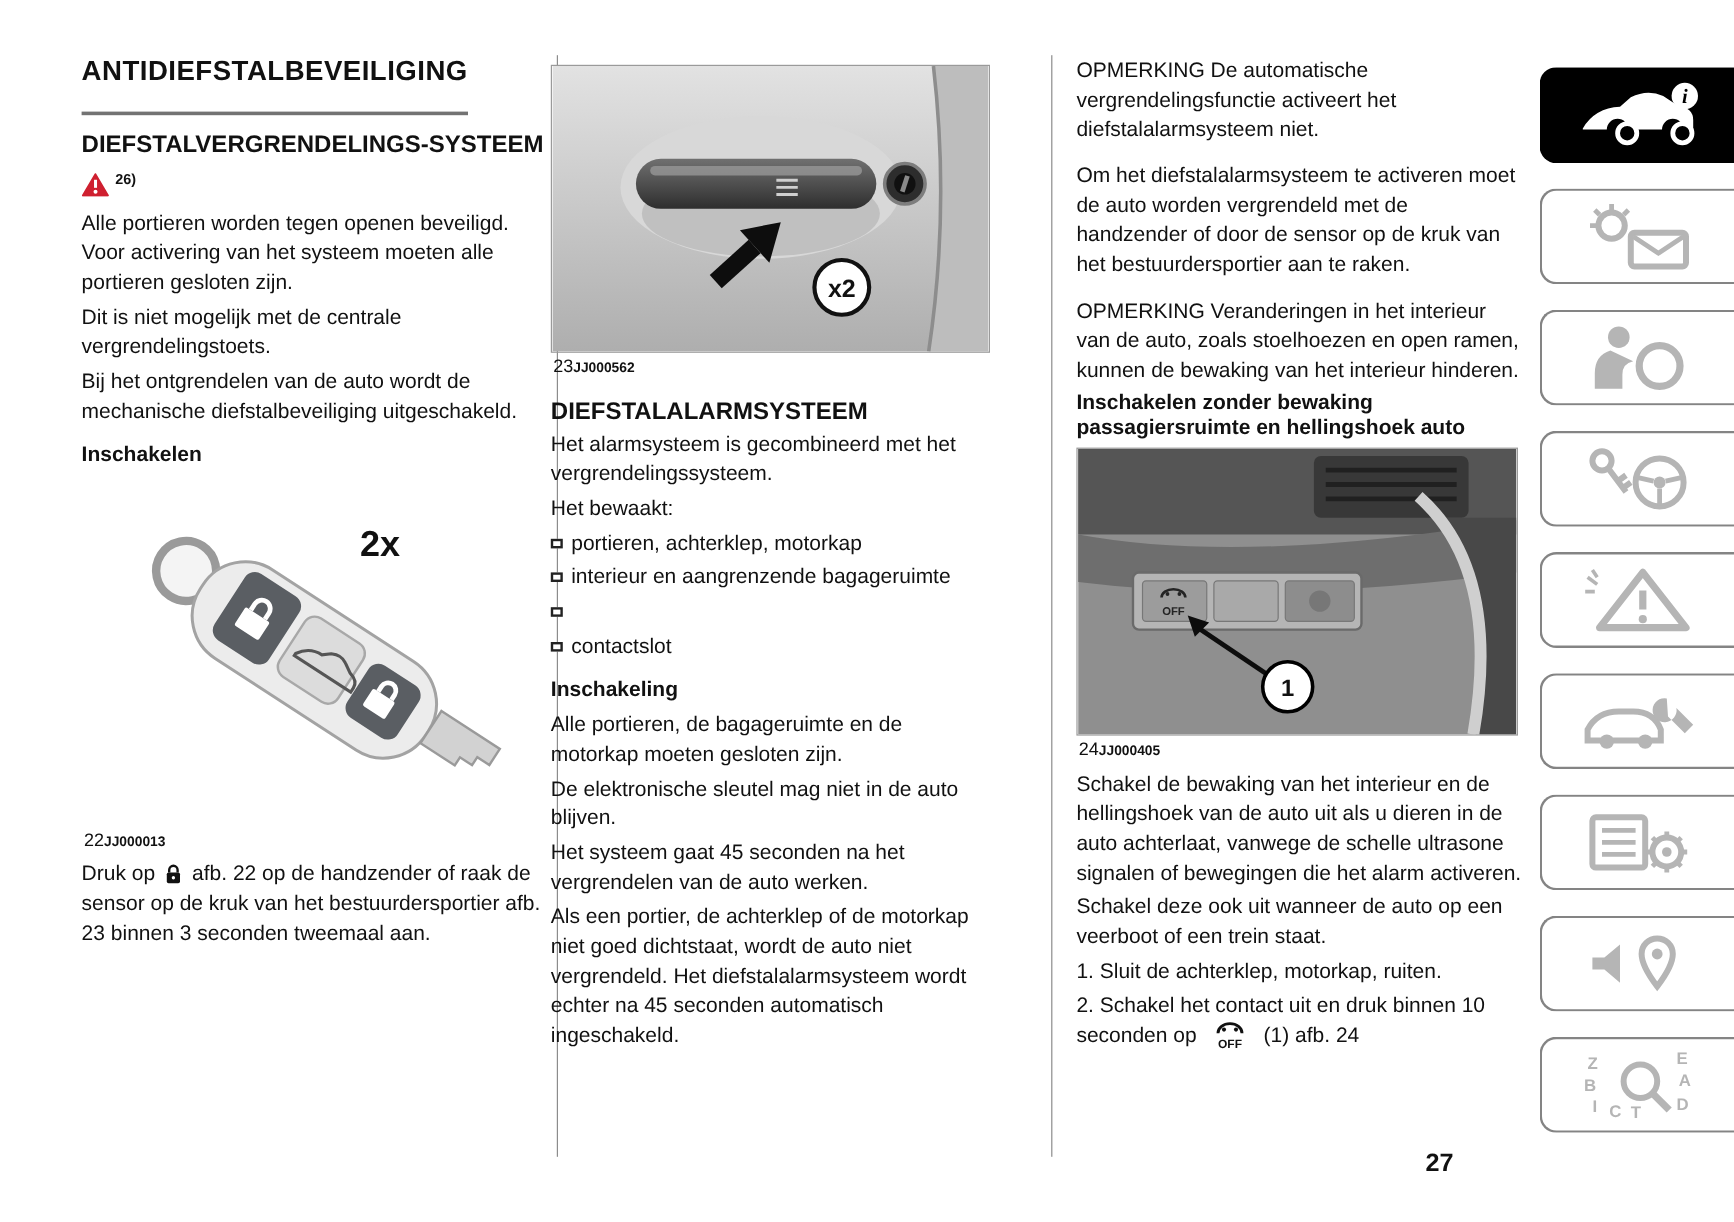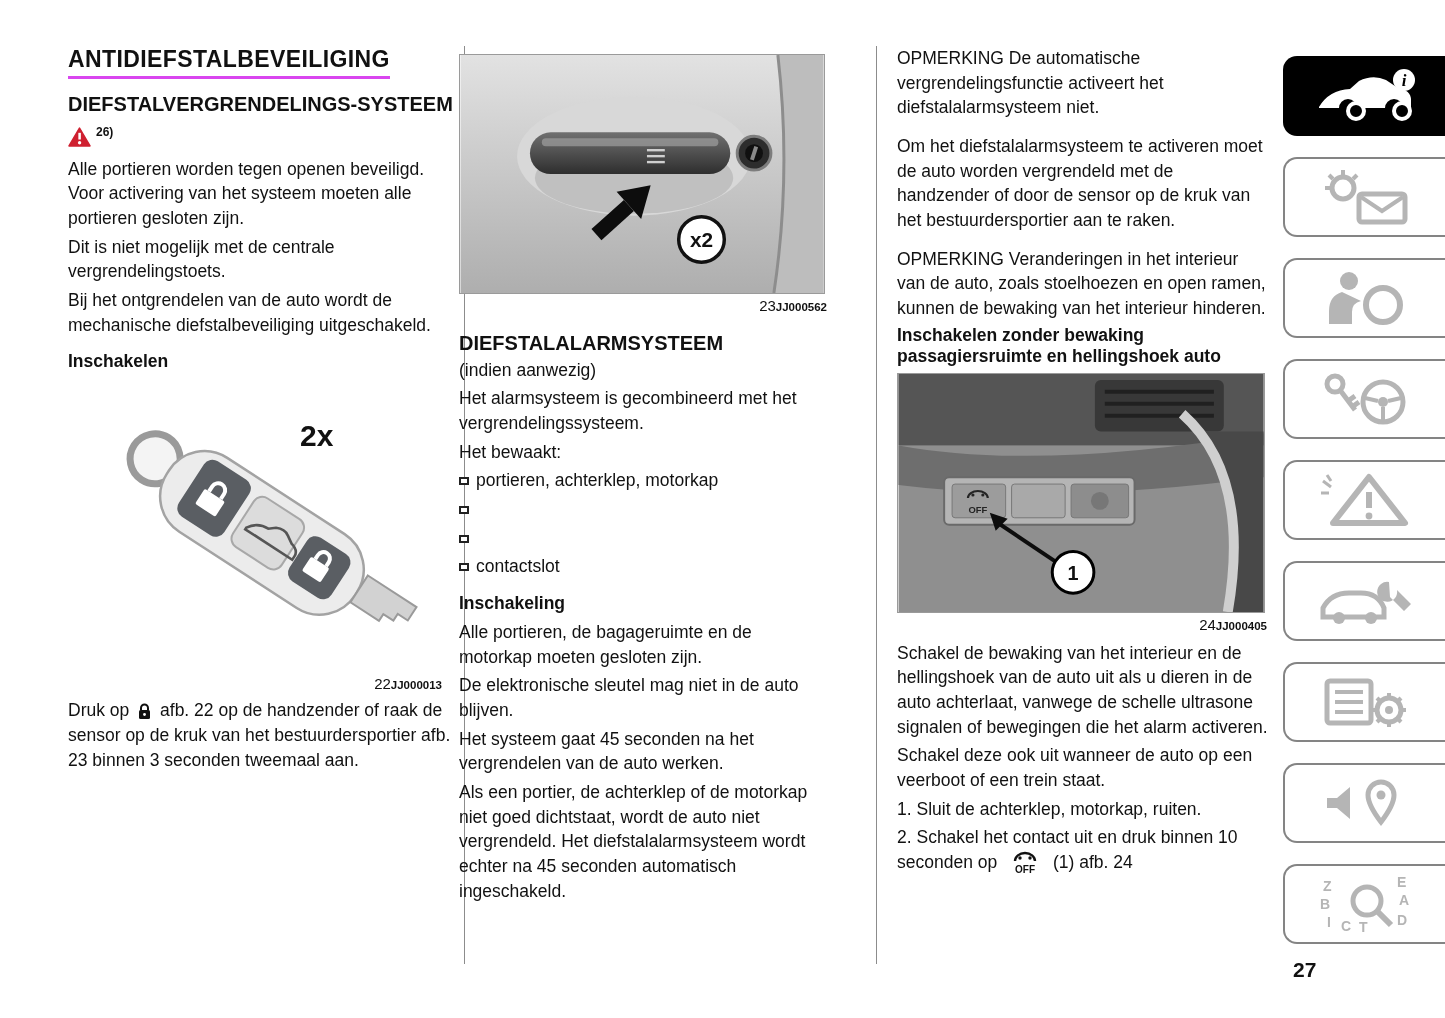--- a/index.html
+++ b/index.html
@@ -11,51 +11,51 @@
   .col { position:absolute; top:46px; }
   #col1 { left:68px;  width:388px; }
   #col2 { left:459px; width:366px; }
   #col3 { left:897px; width:372px; }
   .vdiv { position:absolute; top:46px; height:918px; width:1px; background:#8c8c8c; }
   #vdiv1 { left:464px; }
   #vdiv2 { left:876px; }
 
   h1.title {
     font-size:23px; font-weight:bold; letter-spacing:.4px; margin:0 0 14px;
-    display:inline-block; border-bottom:3px solid #d946ef; padding-bottom:3px;
+    display:inline-block; border-bottom:3px solid #737373; padding-bottom:20px;
   }
   h2.sect { font-size:20px; font-weight:bold; line-height:1.18; margin:0 0 10px; }
   h3.sub  { font-size:17.5px; font-weight:bold; margin:14px 0 6px; }
   p.body  { font-size:17.5px; line-height:1.41; margin:0 0 4px; }
   .warn-row { display:flex; align-items:flex-start; gap:5px; margin:2px 0 10px; }
   .warn-ref { font-size:12px; font-weight:bold; position:relative; top:-2px; }
 
   figure { margin:0; }
   .fig-photo { border:1px solid #9a9a9a; display:block; }
-  .fig-cap { display:flex; justify-content:flex-end; align-items:baseline; margin:3px 2px 0; }
+  .fig-cap { display:flex; justify-content:flex-start; align-items:baseline; margin:3px 2px 0; }
   .fig-num  { font-size:15px; }
   .fig-code { font-size:11.5px; font-weight:bold; }
 
   .bullet { font-size:17.5px; line-height:1.41; margin:0 0 4px; }
   .sq {
     display:inline-block; width:10px; height:8px; border:2px solid #222;
     margin-right:7px; position:relative; top:-1px; background:#fff;
   }
   .inline-icon { display:inline-block; vertical-align:middle; margin:0 4px; }
 
   
   #sidebar { position:absolute; right:0; top:56px; width:162px; display:flex; flex-direction:column; gap:21px; }
   .tile {
     height:80px; border:2px solid #848484; border-right:none;
     border-radius:14px 0 0 14px; background:#fff;
     display:flex; align-items:center; justify-content:center; cursor:pointer;
   }
   .tile.active { background:#000; border-color:#000; }
 
-  #page-num { position:absolute; left:1293px; top:958px; font-size:21px; font-weight:bold; }
+  #page-num { position:absolute; left:1188px; top:958px; font-size:21px; font-weight:bold; }
 </style>
 </head>
 <body>
 
 <div class="col" id="col1">
   <h1 class="title">ANTIDIEFSTALBEVEILIGING</h1>
   <h2 class="sect">DIEFSTALVERGRENDELINGS-SYSTEEM</h2>
 
   <div class="warn-row">
     <svg width="23" height="20" viewBox="0 0 22 19">
@@ -144,26 +144,25 @@
       <circle cx="243" cy="186" r="23" fill="#fff" stroke="#111" stroke-width="3.5"></circle>
       <text x="243" y="194" text-anchor="middle" font-size="21" font-weight="bold" fill="#111">x2</text>
     </svg>
     <figcaption class="fig-cap" style="width:366px;">
       <span class="fig-num">23</span>
       <span class="fig-code">JJ000562</span>
     </figcaption>
   </figure>
 
   <h2 class="sect" style="margin-top:18px; margin-bottom:2px;">DIEFSTALALARMSYSTEEM</h2>
-  <p class="body">(indien aanwezig)</p>
   <p class="body">Het alarmsysteem is gecombineerd met het vergrendelingssysteem.</p>
   <p class="body">Het bewaakt:</p>
 
   <div class="bullet"><span class="sq"></span><span>portieren, achterklep, motorkap</span></div>
-  <div class="bullet"><span class="sq"></span></div>
+  <div class="bullet"><span class="sq"></span><span>interieur en aangrenzende bagageruimte</span></div>
   <div class="bullet"><span class="sq"></span></div>
   <div class="bullet"><span class="sq"></span><span>contactslot</span></div>
 
   <h3 class="sub">Inschakeling</h3>
   <p class="body">Alle portieren, de bagageruimte en de motorkap moeten gesloten zijn.</p>
   <p class="body">De elektronische sleutel mag niet in de auto blijven.</p>
   <p class="body">Het systeem gaat 45 seconden na het vergrendelen van de auto werken.</p>
   <p class="body">Als een portier, de achterklep of de motorkap niet goed dichtstaat, wordt de auto niet vergrendeld. Het diefstalalarmsysteem wordt echter na 45 seconden automatisch ingeschakeld.</p>
 </div>
 

